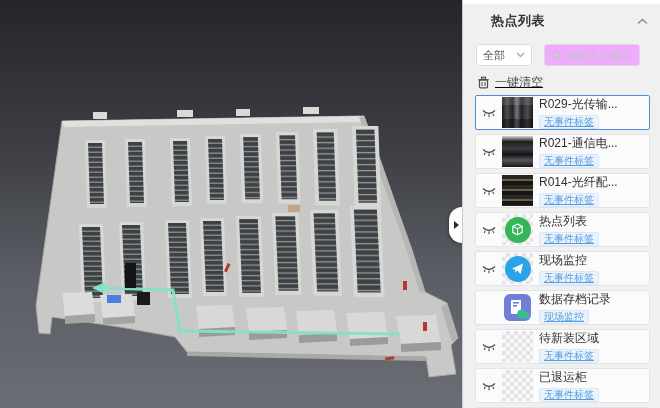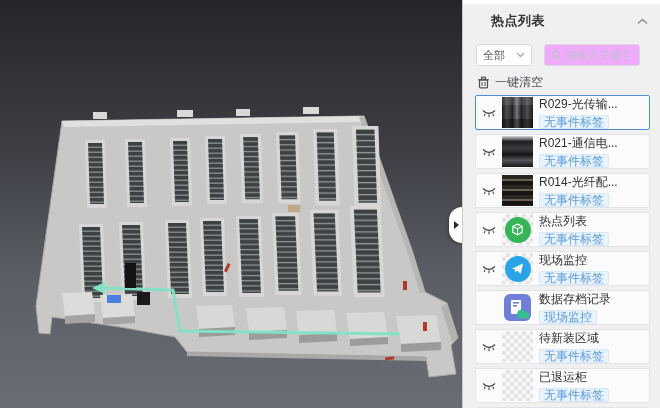--- a/index.html
+++ b/index.html
@@ -34,40 +34,40 @@
   .select-box .val { font-size:11px; color:#55585c; }
   .select-box .chev { font-size:9px; color:#a7abb0; }
   .search-box { flex:1; height:22px; background:#f0abfc; border:1px solid #d9dbdf;
     border-radius:3px; display:flex; align-items:center; padding:0 6px; gap:4px; }
   .search-box svg { flex:none; }
   .search-box input { border:none; outline:none; width:100%; font-size:11px;
     color:#555; background:transparent; font-family:"Liberation Sans",sans-serif; }
   .search-box input::placeholder { color:#bfc3c9; }
 
   .clear-row { display:flex; align-items:center; gap:5px; margin:9px 0 0 14px;
-    height:15px; cursor:pointer; }
+    height:15px; cursor:pointer;text-decoration:underline; }
   .clear-row span { font-size:12px; color:#4c4f53; }
 
   .item-list { display:flex; flex-direction:column; gap:4px; margin:5px 10px 0 12px; }
   .card { display:flex; align-items:center; gap:6px; height:35px; padding:10px 5px;
     background:#fbfbfc; border:1px solid #e2e3e6; border-radius:2px; cursor:pointer; }
   .card.selected { border-color:#4a90d9; }
   .eye { flex:none; width:15px; display:flex; justify-content:center; }
   .thumb { flex:none; width:31px; height:31px; overflow:hidden; }
   .thumb-rack1 { background:linear-gradient(90deg,#1c1c1e 0%,#4e4e52 16%,#232326 34%,#77777c 48%,#232326 62%,#4e4e52 82%,#1c1c1e 100%); box-shadow:inset 0 -9px 0 rgba(0,0,0,.35), inset 0 8px 0 rgba(255,255,255,.12); }
   .thumb-rack2 { background:linear-gradient(180deg,#d8d8d8 0%,#1f1f22 18%,#3c3c40 40%,#141416 60%,#55555a 78%,#18181a 100%); }
   .thumb-rack3 { background:repeating-linear-gradient(180deg,#2a2622 0 4px,#6b5f52 4px 6px,#171513 6px 10px); }
   .checker { background:repeating-conic-gradient(#e4e4e6 0% 25%, #f8f8fa 0% 50%) 0 0/8px 8px;
     display:flex; align-items:center; justify-content:center; }
   .icon-circle { width:26px; height:26px; border-radius:50%; display:flex;
     align-items:center; justify-content:center; }
   .col { display:flex; flex-direction:column; gap:2px; min-width:0; }
   .item-title { font-size:12px; color:#303133; white-space:nowrap; overflow:hidden; }
-  .tag { align-self:flex-start; font-size:12px; color:#5b9cdb; background:#e9f3fd;
-    border:1px solid #d7e8fa; border-radius:2px; padding:0 4px; line-height:12px; }
+  .tag { align-self:flex-start; font-size:10px; color:#5b9cdb; background:#e9f3fd;
+    border:1px solid #d7e8fa; border-radius:2px; padding:0 4px; line-height:12px;text-decoration:underline; }
   .card.partial { height:35px; align-items:flex-start; }
 </style>
 </head>
 <body>
 
 <div class="app">
 
   <div class="viewport">
     <svg width="462" height="408" viewBox="0 0 462 408">
       <defs>

